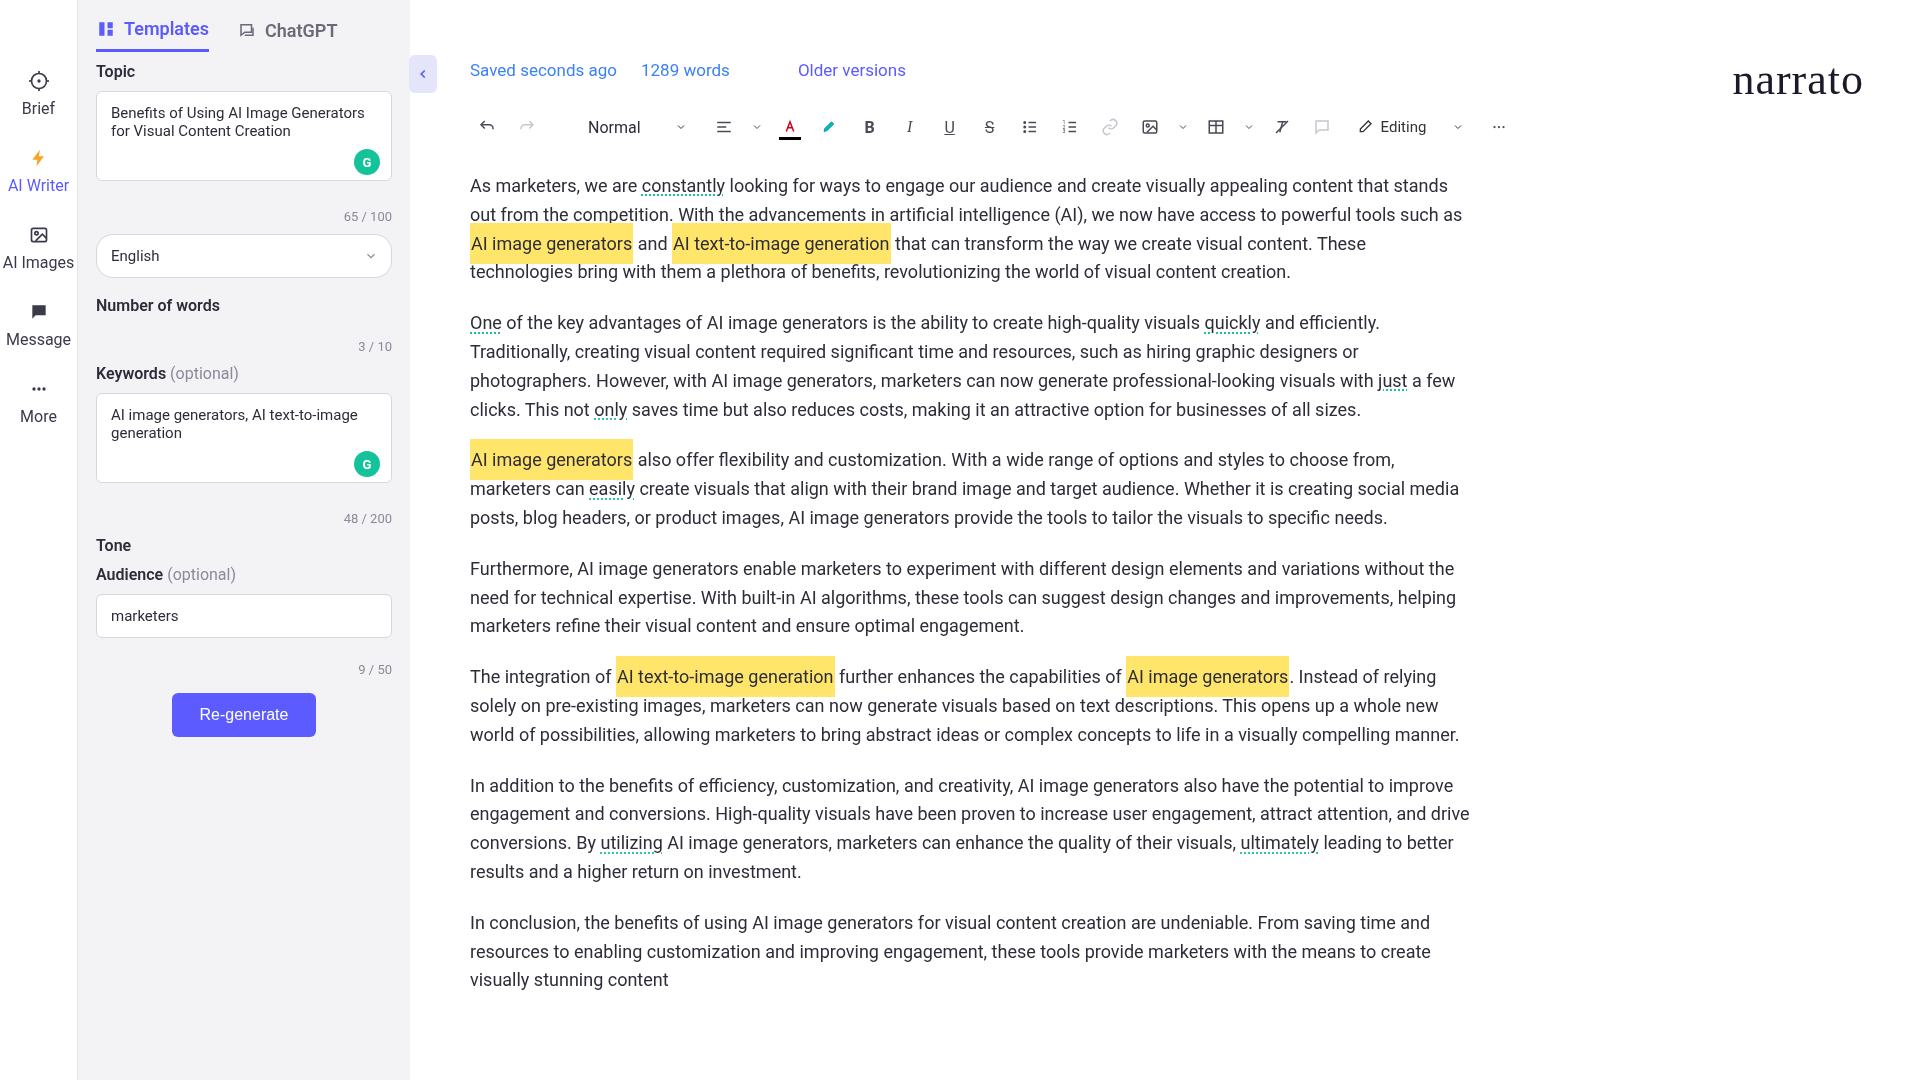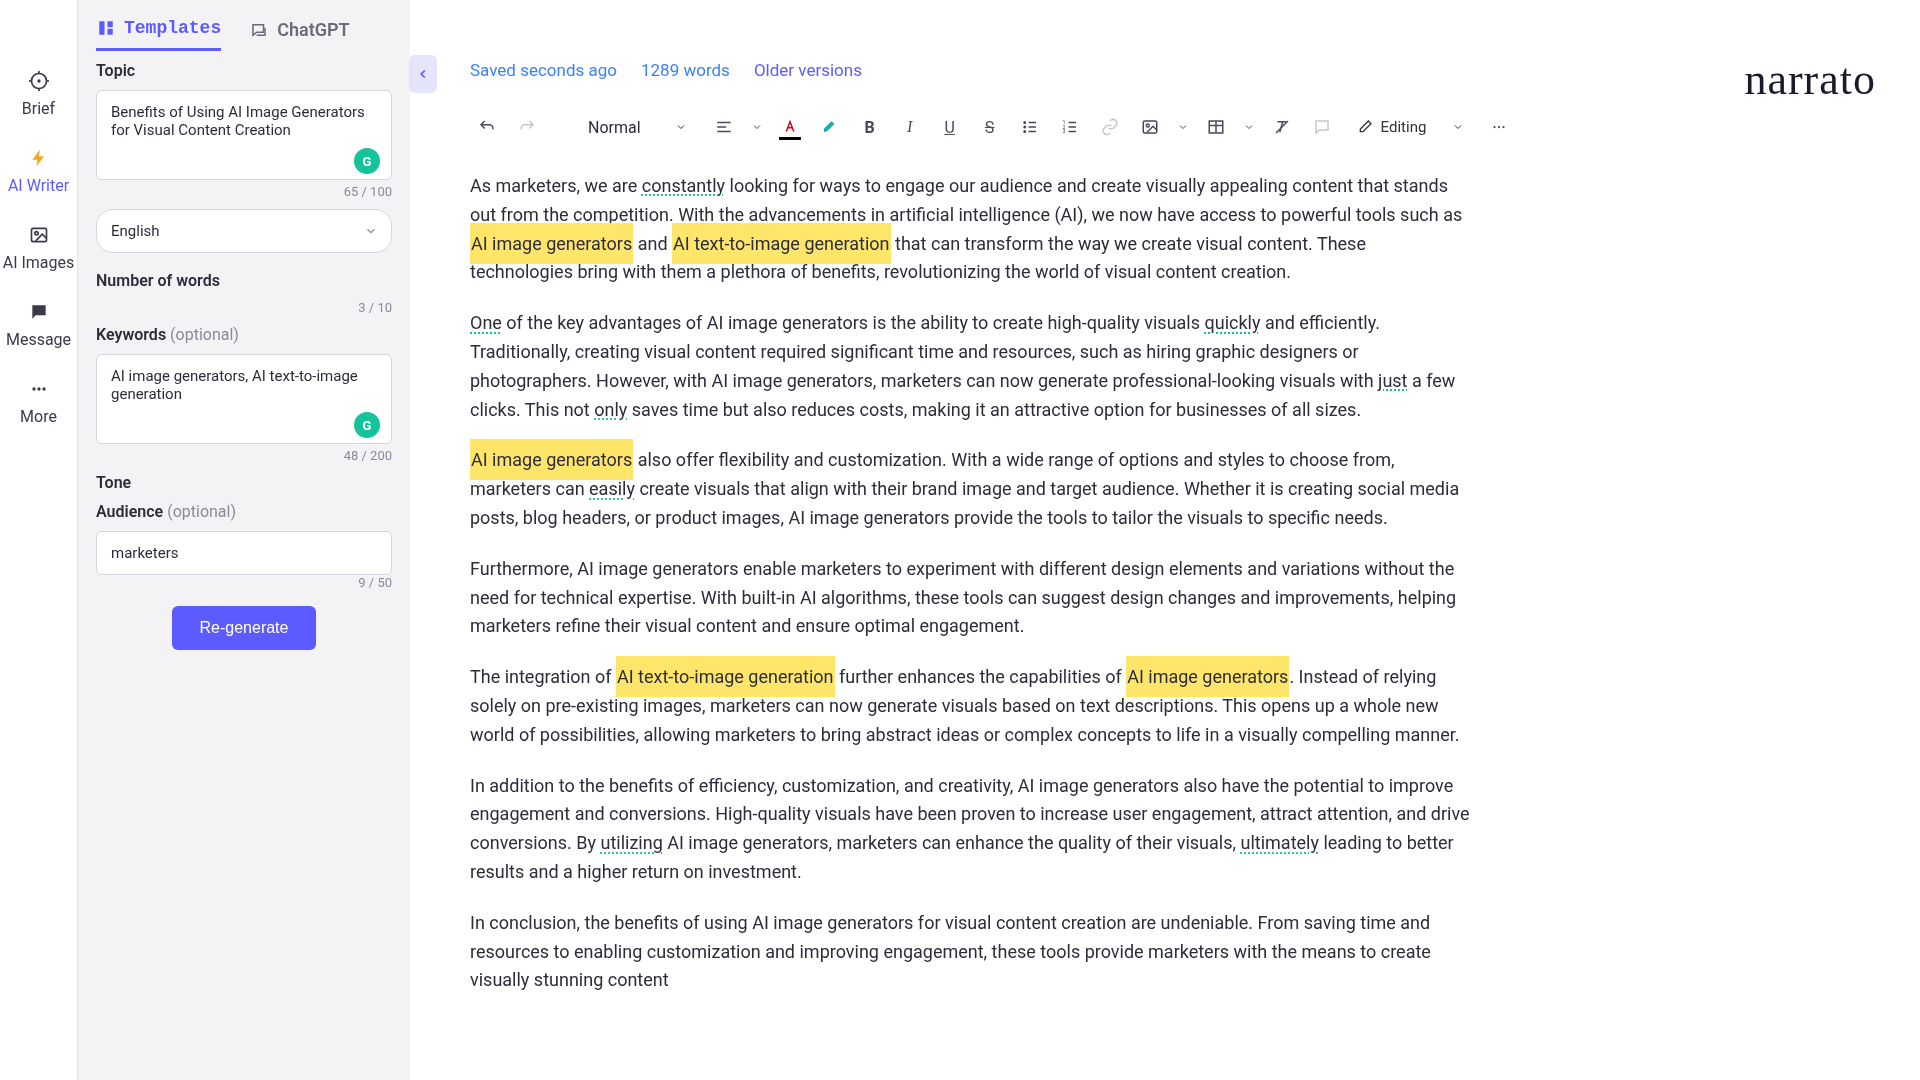--- a/index.html
+++ b/index.html
@@ -6,39 +6,39 @@
     body { font-family: -apple-system, BlinkMacSystemFont, "Segoe UI", Roboto, sans-serif; background: #fff; color: #333; font-size: 15px; overflow: hidden; }
     .app { display: flex; height: 1080px; width: 1920px; }
     .rail { width: 78px; border-right: 1px solid #e6e6ea; display: flex; flex-direction: column; padding-top: 55px; }
     .rail-item { display: flex; flex-direction: column; align-items: center; padding: 14px 0; cursor: pointer; color: #3a3a4a; }
     .rail-item.active { color: #5b5bff; }
     .rail-icon { width: 24px; height: 24px; margin-bottom: 6px; display:flex;align-items:center;justify-content:center; }
     .rail-label { font-size: 16px; }
     .sidebar { width: 332px; background: #f3f3f6; padding: 18px 18px 20px; overflow-y: auto; position: relative; }
     .tabs { display: flex; gap: 28px; margin-bottom: 10px; }
     .tab { display: flex; align-items: center; gap: 8px; font-size: 18px; font-weight: 600; color: #6a6a7a; cursor: pointer; padding-bottom: 10px; }
-    .tab.active { color: #5b5bff; border-bottom: 3px solid #5b5bff; font-family: Liberation Mono, monospace; }
+    .tab.active { color: #5b5bff; border-bottom: 3px solid #5b5bff; }
     .tab-icon { width:20px;height:20px;display:inline-flex;align-items:center;justify-content:center; }
     .field-label { font-size: 16px; font-weight: 600; color: #2d2d3a; margin-top: 4px; margin-bottom: 10px; }
     .field-label .opt { font-weight: 400; color: #8a8a9a; }
     .input, .select { width: 100%; background: #fff; border: 1px solid #d6d6de; border-radius: 6px; padding: 12px 14px; font-size: 15px; color: #2d2d3a; resize: none; outline: none; font-family:inherit; }
     .textarea { min-height: 90px; position: relative; }
-    .counter { text-align: right; font-size: 13px; color: #8a8a9a; margin-top: 0; margin-bottom: 10px; }
+    .counter { text-align: right; font-size: 13px; color: #8a8a9a; margin-top: 24px; margin-bottom: 10px; }
     .select-wrap { position: relative; }
     .select { appearance: none; cursor: pointer; border-radius: 17px; }
     .select-wrap .chev { position: absolute; right: 14px; top: 50%; transform: translateY(-50%); color: #8a8a9a; pointer-events:none; }
     .btn-primary { background: #5b5bff; color: #fff; border: none; border-radius: 6px; padding: 13px 28px; font-size: 16px; font-weight: 500; cursor: pointer; display: block; margin: 16px auto 0; }
     .grammarly { position:absolute; right:12px; bottom:10px; width:26px;height:26px;border-radius:50%;background:#15c39a;display:flex;align-items:center;justify-content:center;color:#fff;font-weight:700;font-size:13px; }
     .field-box { position: relative; }
     .collapse-handle { position: absolute; left: 409px; top: 55px; width: 28px; height: 38px; background: #e4e4fb; border-radius: 6px; display:flex;align-items:center;justify-content:center;cursor:pointer;color:#5b5bff;z-index:5; }
     .editor { flex: 1; padding: 60px 40px 0 60px; position: relative; }
-    .logo { position: absolute; right: 44px; top: 54px; font-family: 'Brush Script MT', cursive; font-size: 44px; color: #1a1a2a; letter-spacing: 1px; }
+    .logo { position: absolute; right: 56px; top: 54px; font-family: 'Brush Script MT', cursive; font-size: 44px; color: #1a1a2a; letter-spacing: 1px; }
     .topinfo { display: flex; align-items: center; gap: 24px; margin-bottom: 30px; font-size: 17px; }
     .topinfo .muted { color: #3b82f6; }
-    .topinfo .link { color: #5b5bff; cursor: pointer; }
+    .topinfo .link { color: #5b5bff; cursor: pointer; margin-left: 44px; }
     .toolbar { display:flex; align-items:flex-start; gap: 6px; margin-bottom: 28px; flex-wrap:wrap; }
     .tbtn { width: 34px; height: 34px; display:flex;align-items:center;justify-content:center;border-radius:4px;cursor:pointer;color:#4a4a56; }
     .tbtn.disabled { color:#c6c6ce; cursor:default; }
     .tsel { display:flex;align-items:center;gap:10px;padding:0 14px 0 16px;height:34px;cursor:pointer;color:#2d2d3a;font-size:16px; }
     .tsep { width: 16px; }
     .doc { max-width: 1000px; font-size: 18px; line-height: 1.6; color: #2d2d3a; }
     .doc p { margin-bottom: 22px; }
     .hl { background: #ffe66b; padding: 10px 1px; }
     .gline { text-decoration: underline; text-decoration-style: dotted; text-decoration-color: #15c39a; text-underline-offset: 3px; }
     .font-color-btn { position:relative; }

